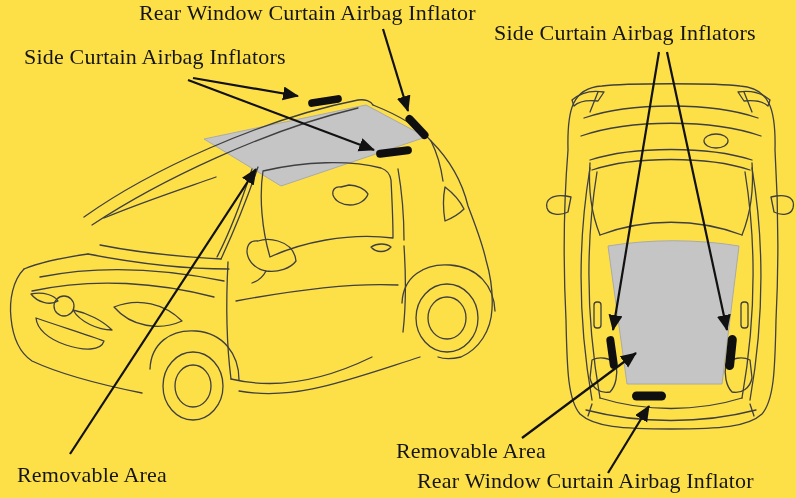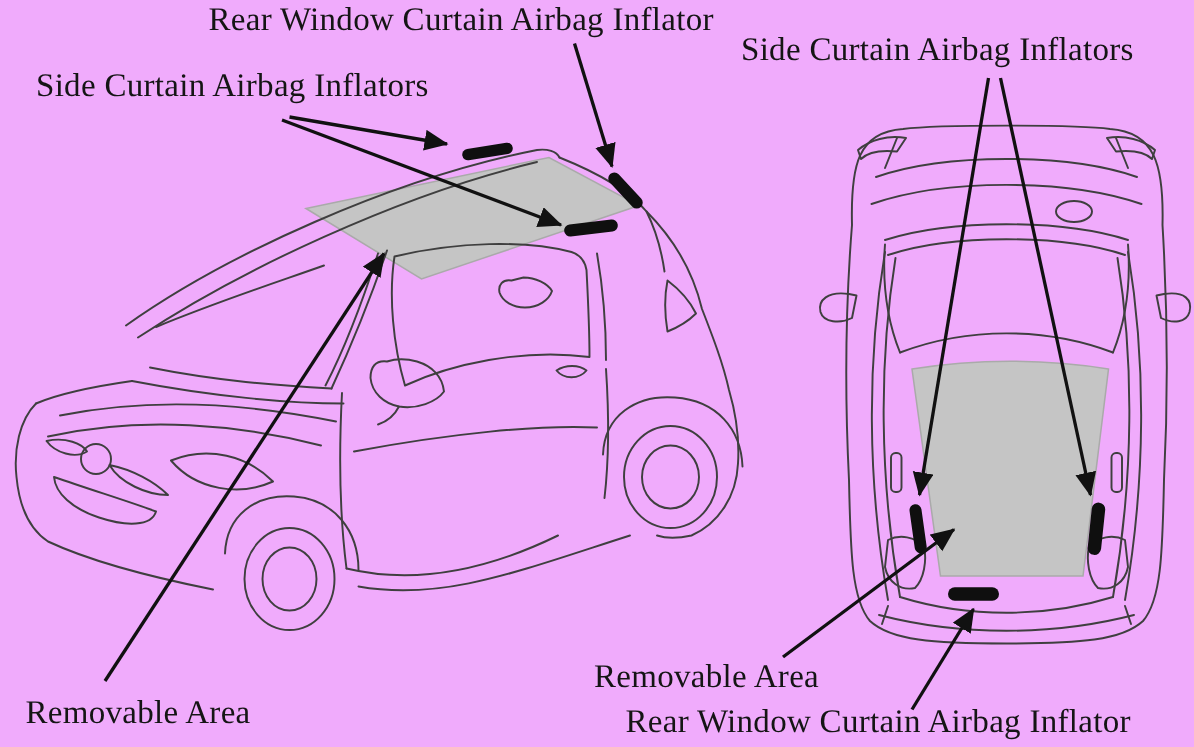--- a/index.html
+++ b/index.html
@@ -1,19 +1,19 @@
 <!DOCTYPE html>
 <html><head>
 <meta charset="utf-8">
 <style>
   html,body{margin:0;padding:0;background:#fff;}
   #stage{
     position:relative;
     width:796px;height:498px;
-    background:#f0abfc;
+    background:#fde047;
     font-family:"Liberation Serif","DejaVu Serif",serif;
     overflow:hidden;
   }
   #art{position:absolute;left:0;top:0;}
   .lbl{
     position:absolute;
     font-size:22px;
     line-height:1.05;
     color:#151515;
     white-space:nowrap;

